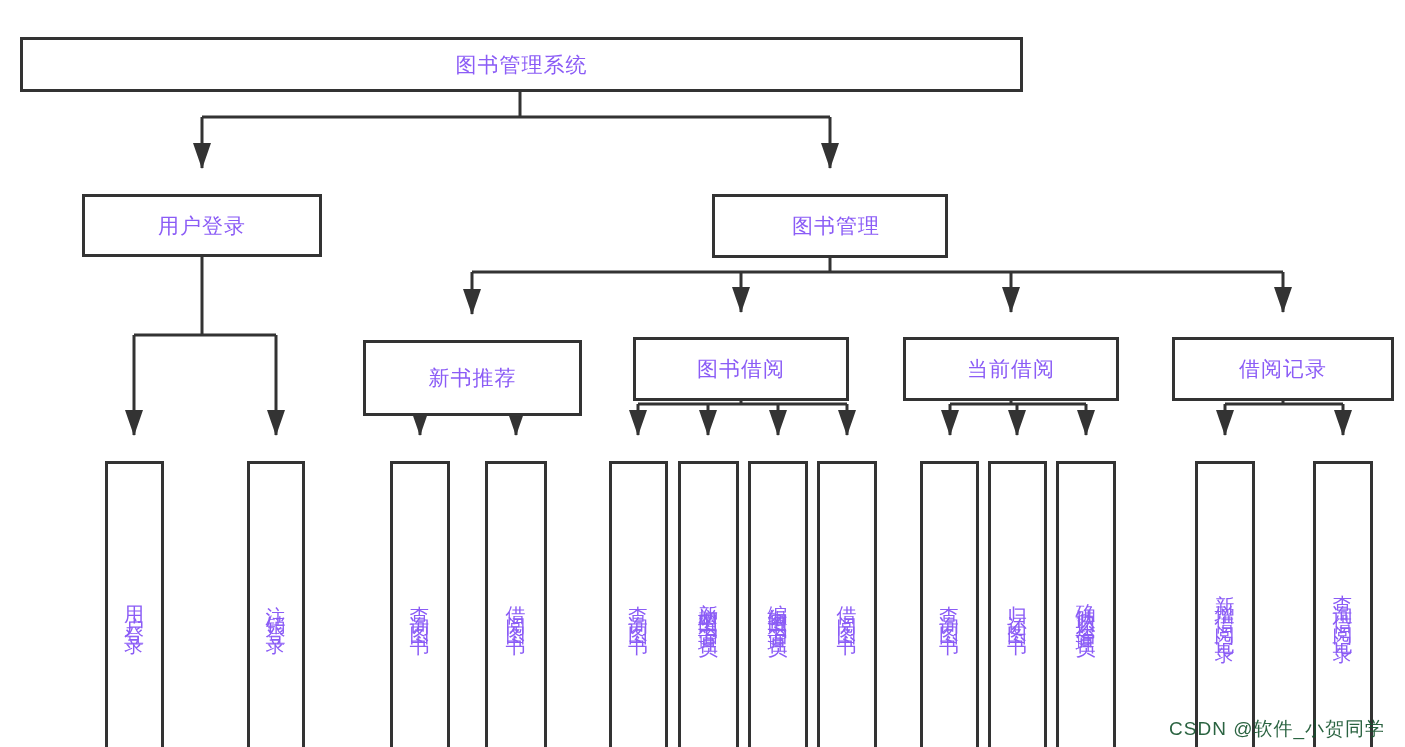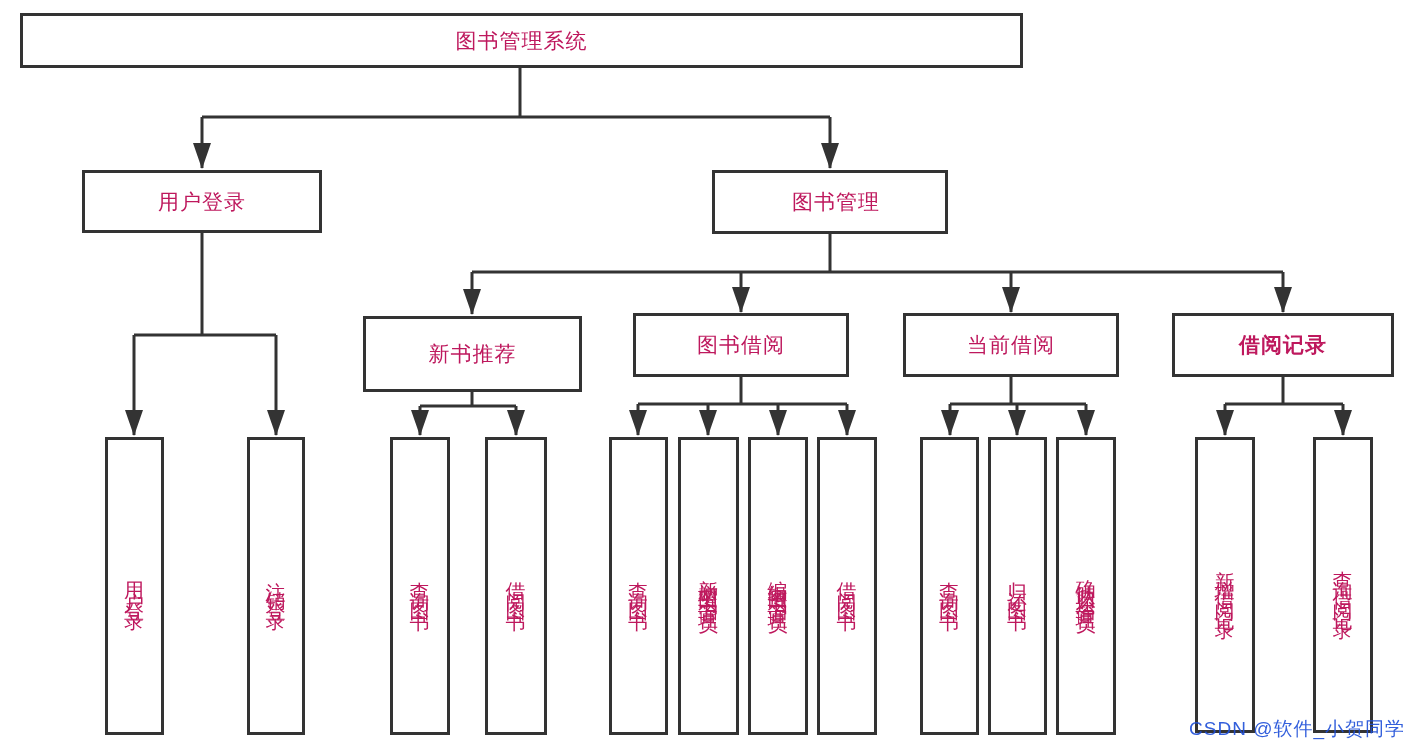--- a/index.html
+++ b/index.html
@@ -15,42 +15,43 @@
     position: absolute;
     left: 0; top: 0;
     width: 1405px; height: 747px;
     pointer-events: none;
   }
   .node {
     position: absolute;
     box-sizing: border-box;
     background: #ffffff;
     border: 3px solid #333333;
-    color: #be185d;
+    color: #8b5cf6;
     display: flex;
     align-items: center;
     justify-content: center;
     text-align: center;
+    margin-top: 24px;
   }
   .h-node { font-size: 21px; letter-spacing: 1px; }
   .leaf-label {
     writing-mode: vertical-rl;
     text-orientation: mixed;
     font-size: 20px;
     letter-spacing: 10px;
     line-height: 1;
     white-space: nowrap;
   }
   .leaf-label.tight { letter-spacing: 5px; }
   .watermark {
     position: absolute;
-    right: 0;
+    right: 20px;
     bottom: 5px;
     font-size: 19px;
-    color: #1d4ed8;
+    color: #14532d;
     letter-spacing: 1px;
     z-index: 5;
     opacity: 0.9;
   }
 </style>
 </head>
 <body>
 
 <div class="canvas">
 
@@ -117,21 +118,21 @@
 
   <div class="node h-node" style="left:363px; top:316px; width:219px; height:76px;">
     <span>新书推荐</span>
   </div>
   <div class="node h-node" style="left:633px; top:313px; width:216px; height:64px;">
     <span>图书借阅</span>
   </div>
   <div class="node h-node" style="left:903px; top:313px; width:216px; height:64px;">
     <span>当前借阅</span>
   </div>
-  <div class="node h-node" style="left:1172px; top:313px; width:222px; height:64px;font-weight:bold;">
+  <div class="node h-node" style="left:1172px; top:313px; width:222px; height:64px;">
     <span>借阅记录</span>
   </div>
 
   <div class="node" style="left:105px; top:437px; width:59px; height:298px;">
     <span class="leaf-label">用户登录</span>
   </div>
   <div class="node" style="left:247px; top:437px; width:58px; height:298px;">
     <span class="leaf-label">注销登录</span>
   </div>
 

